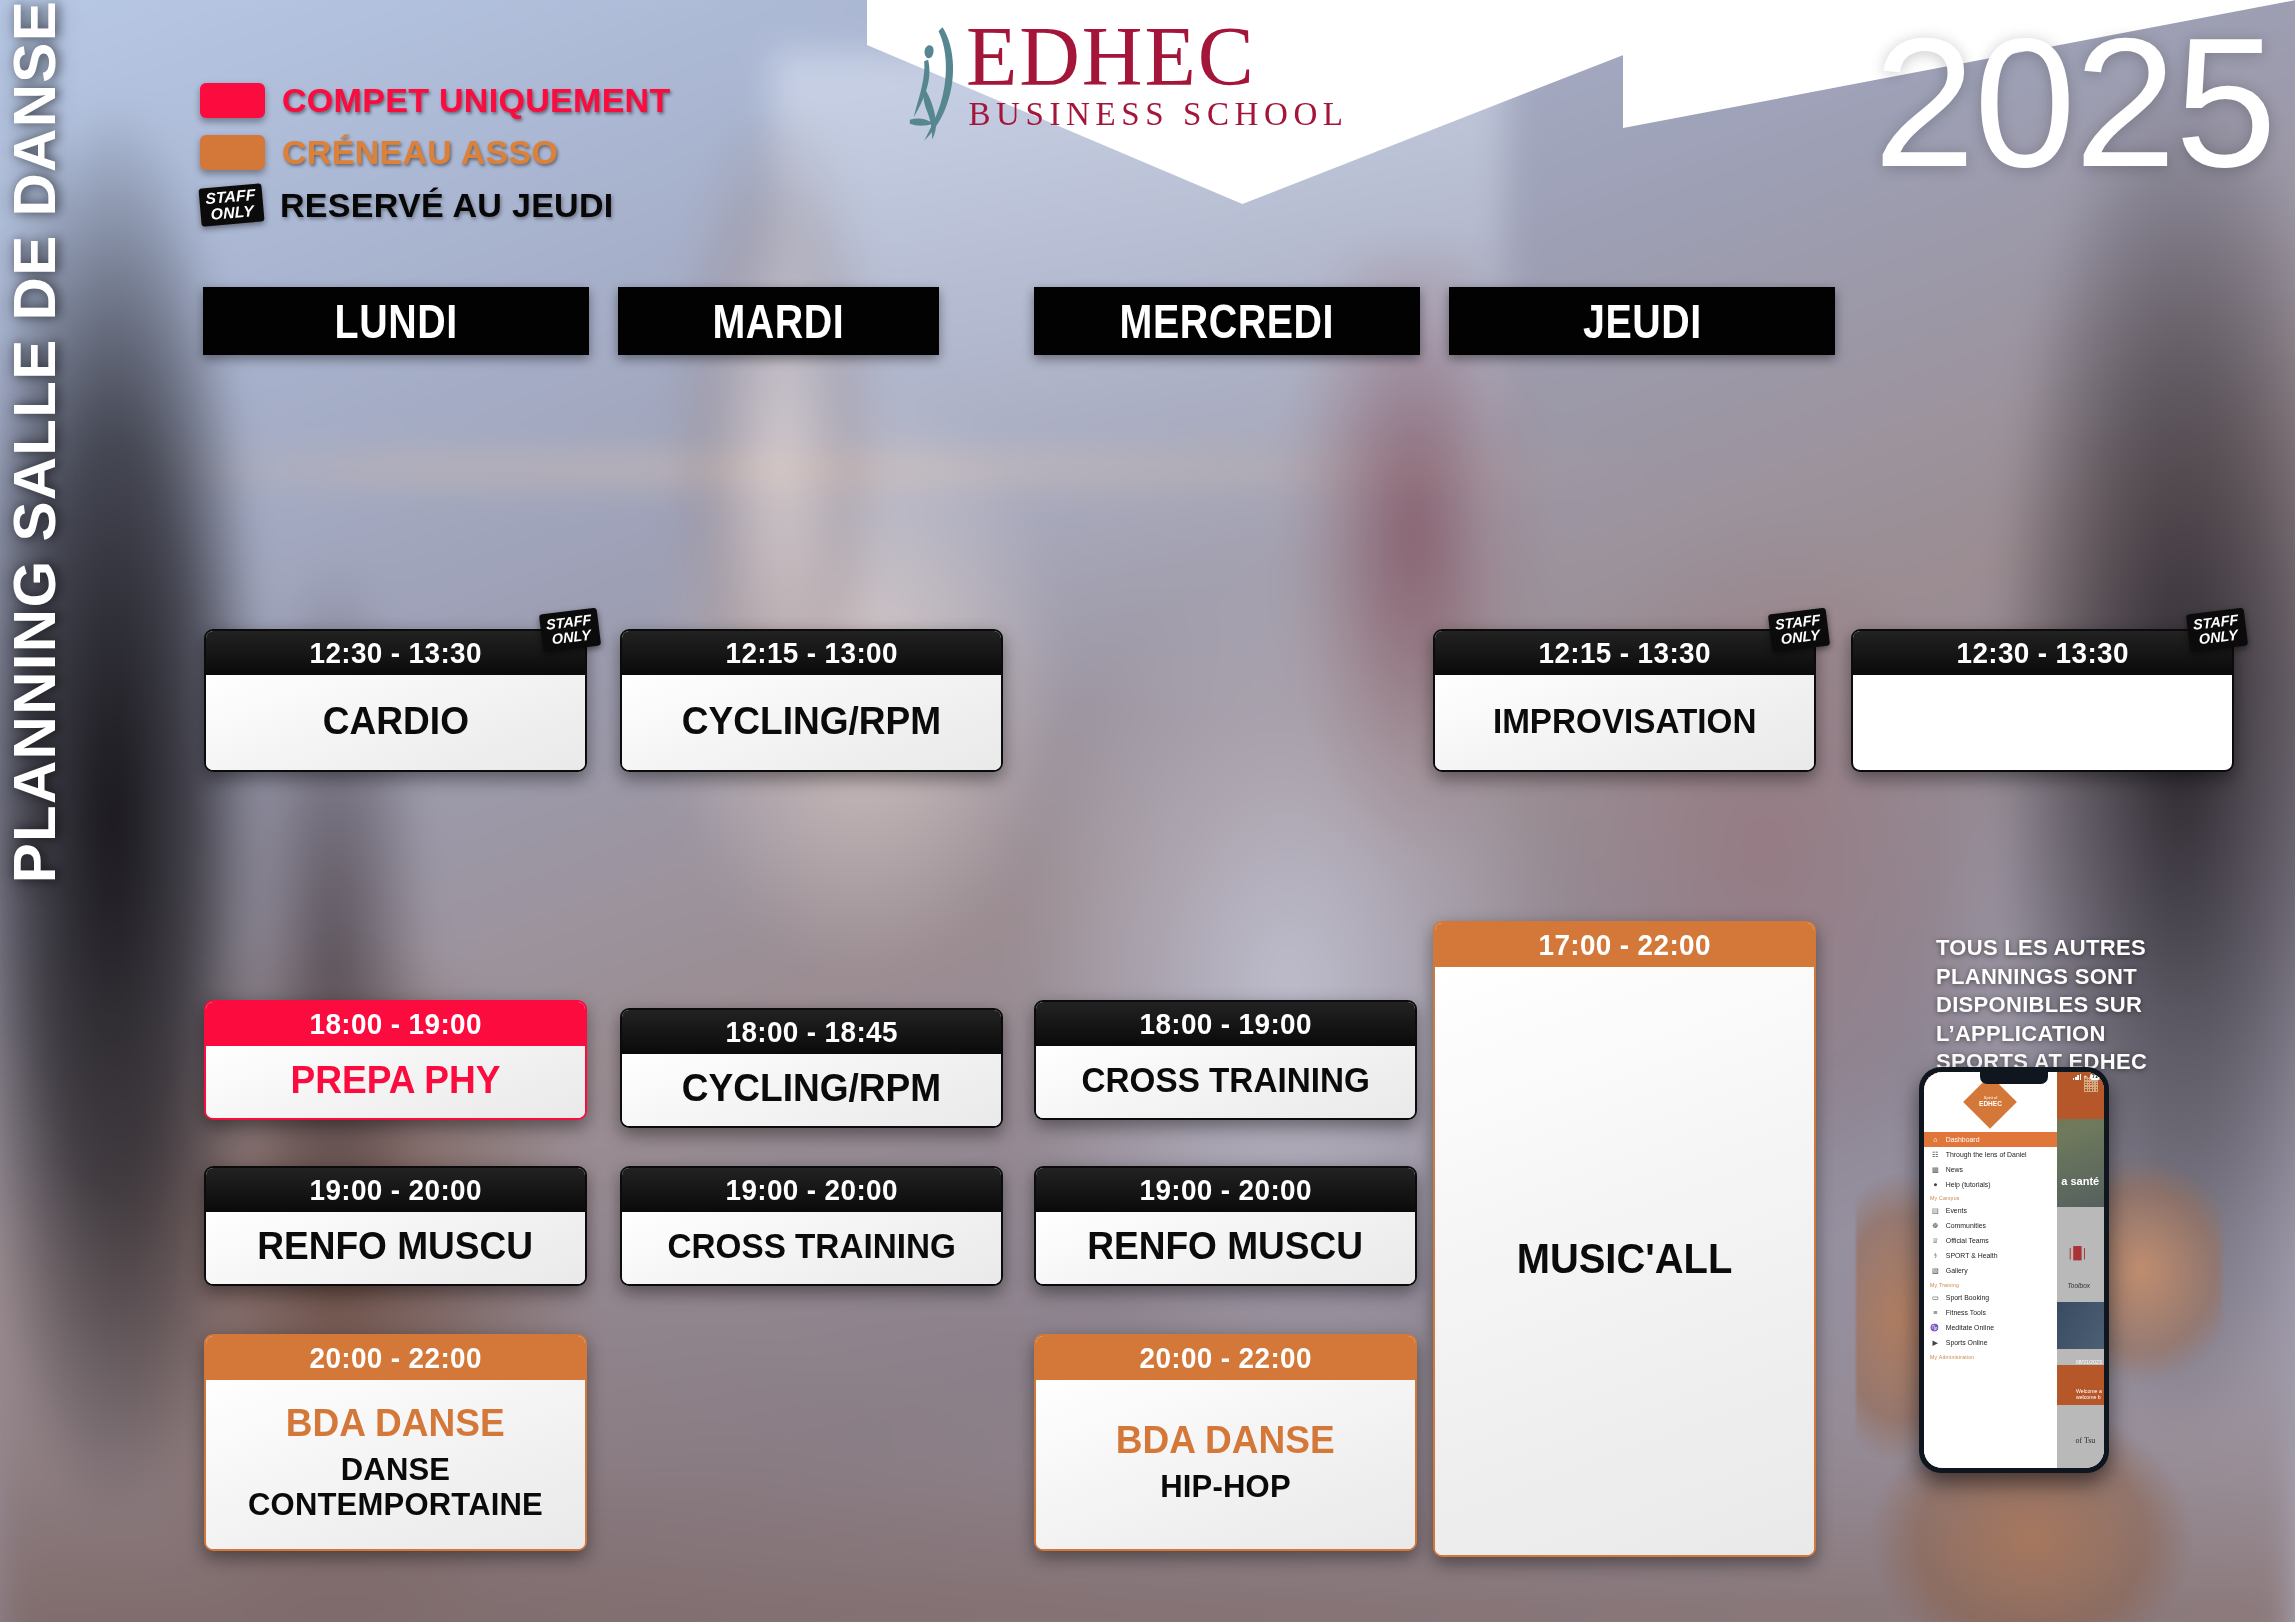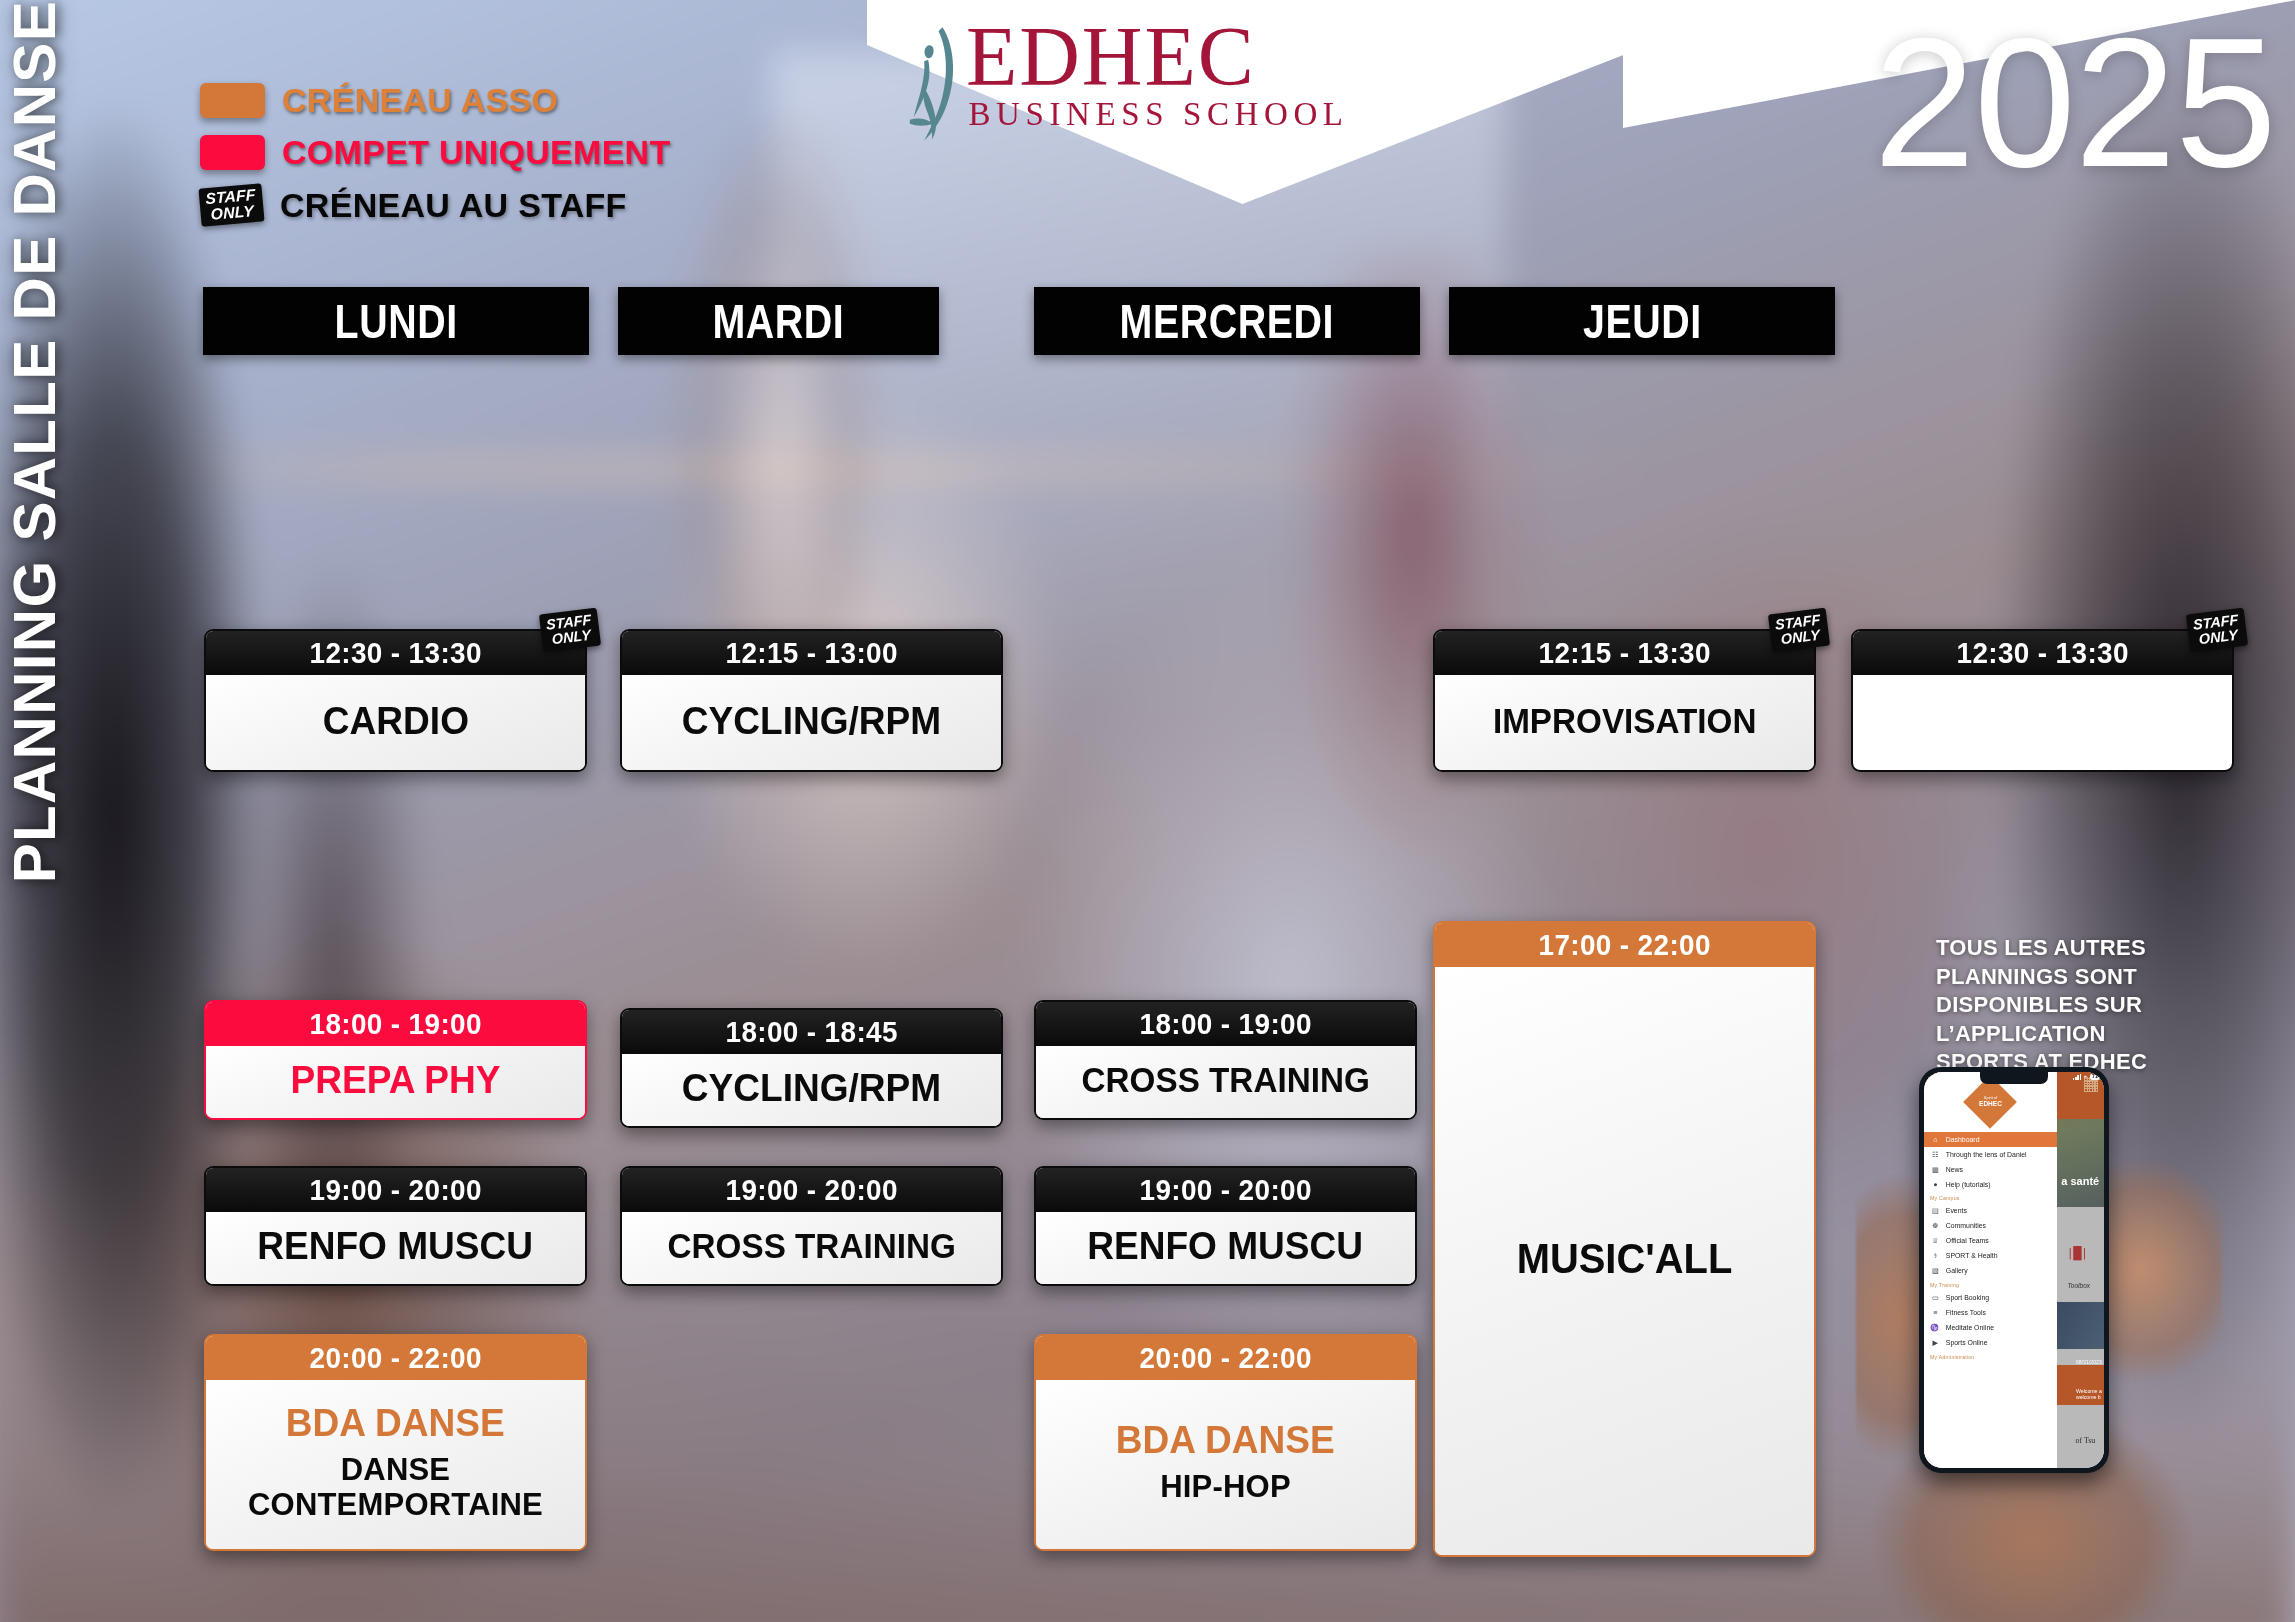--- a/index.html
+++ b/index.html
@@ -330,33 +330,33 @@
 </div>
 
 <div class="year">2025</div>
 
 <div class="vtitle">
   <span>PLANNING SALLE DE DANSE</span>
 </div>
 
 <div class="legend">
   <div class="legend-row">
+    <div class="swatch sw-red"></div>
+    <div class="legend-label lbl-red">COMPET UNIQUEMENT</div>
+  </div>
+  <div class="legend-row">
     <div class="swatch sw-orange"></div>
     <div class="legend-label lbl-orange">CRÉNEAU ASSO</div>
-  </div>
-  <div class="legend-row">
-    <div class="swatch sw-red"></div>
-    <div class="legend-label lbl-red">COMPET UNIQUEMENT</div>
   </div>
   <div class="legend-row">
     <div class="staff-chip">
       <i>STAFF</i>
       <i>ONLY</i>
     </div>
-    <div class="legend-label lbl-black">CRÉNEAU AU STAFF</div>
+    <div class="legend-label lbl-black">RESERVÉ AU JEUDI</div>
   </div>
 </div>
 
 <div class="days" id="days">
     <div class="day" style="left: 203px; width: 386px;">
       <span>LUNDI</span>
     </div>
     <div class="day" style="left: 618px; width: 321px;">
       <span>MARDI</span>
     </div>

